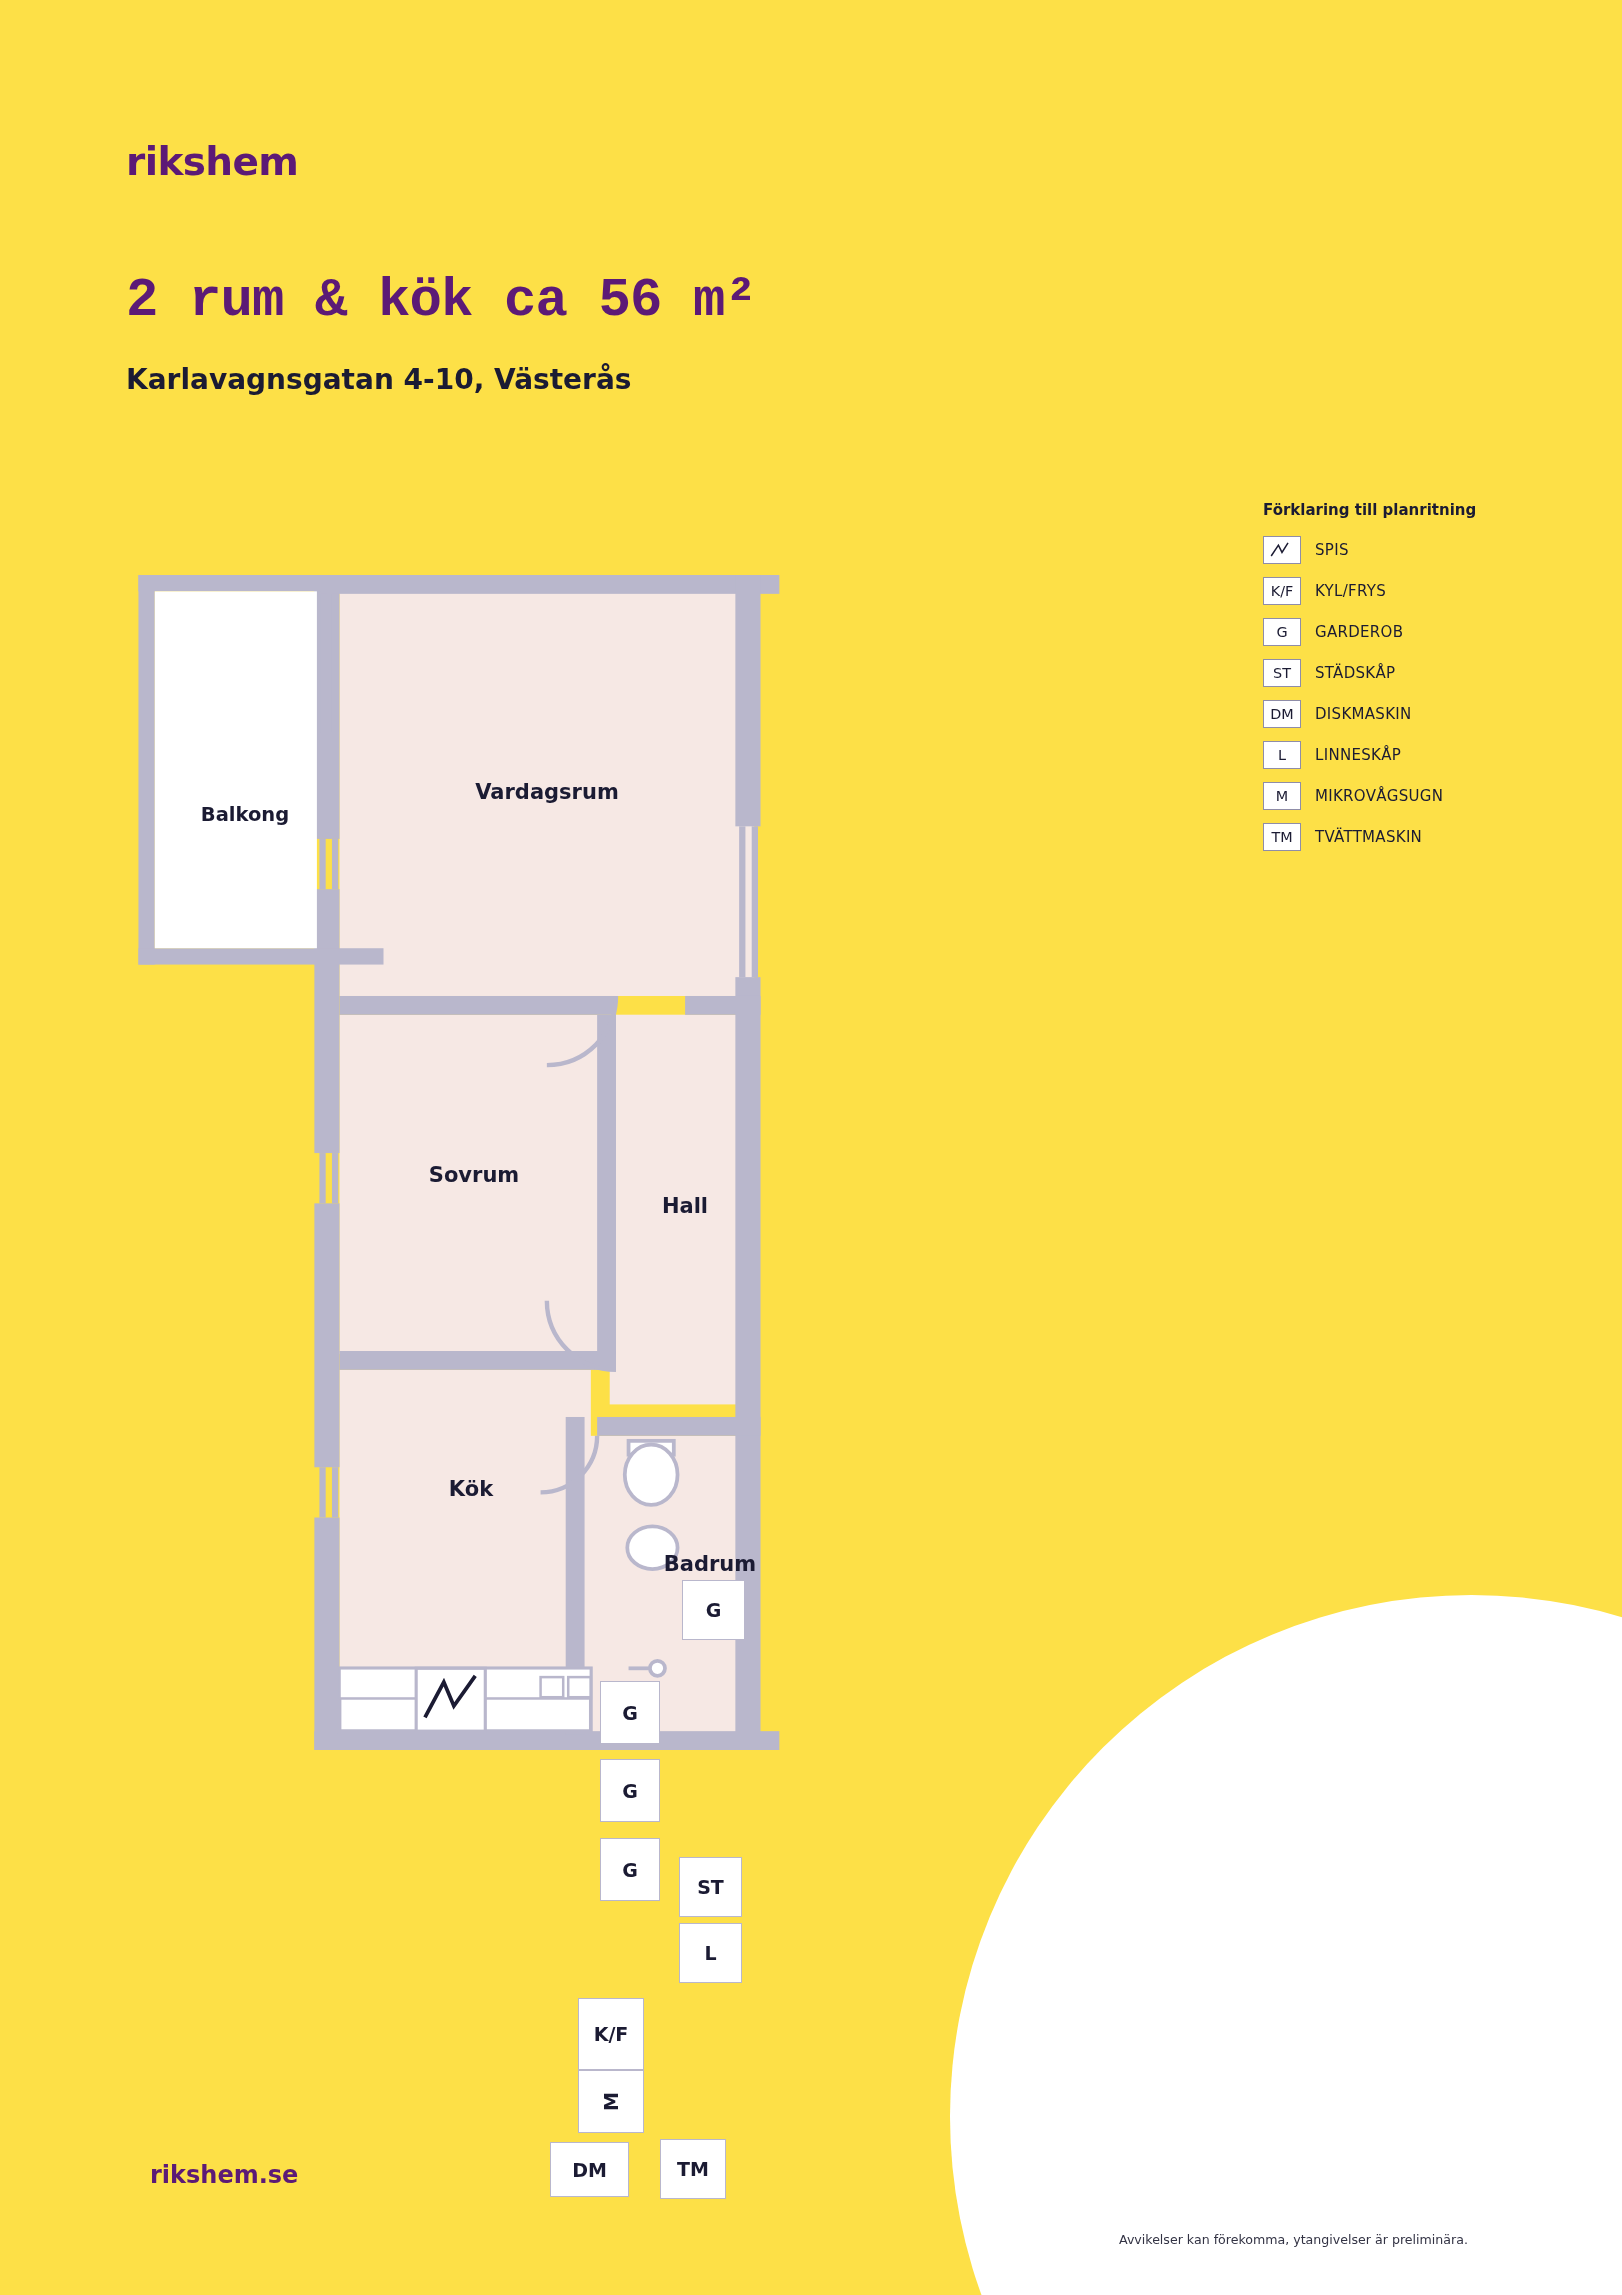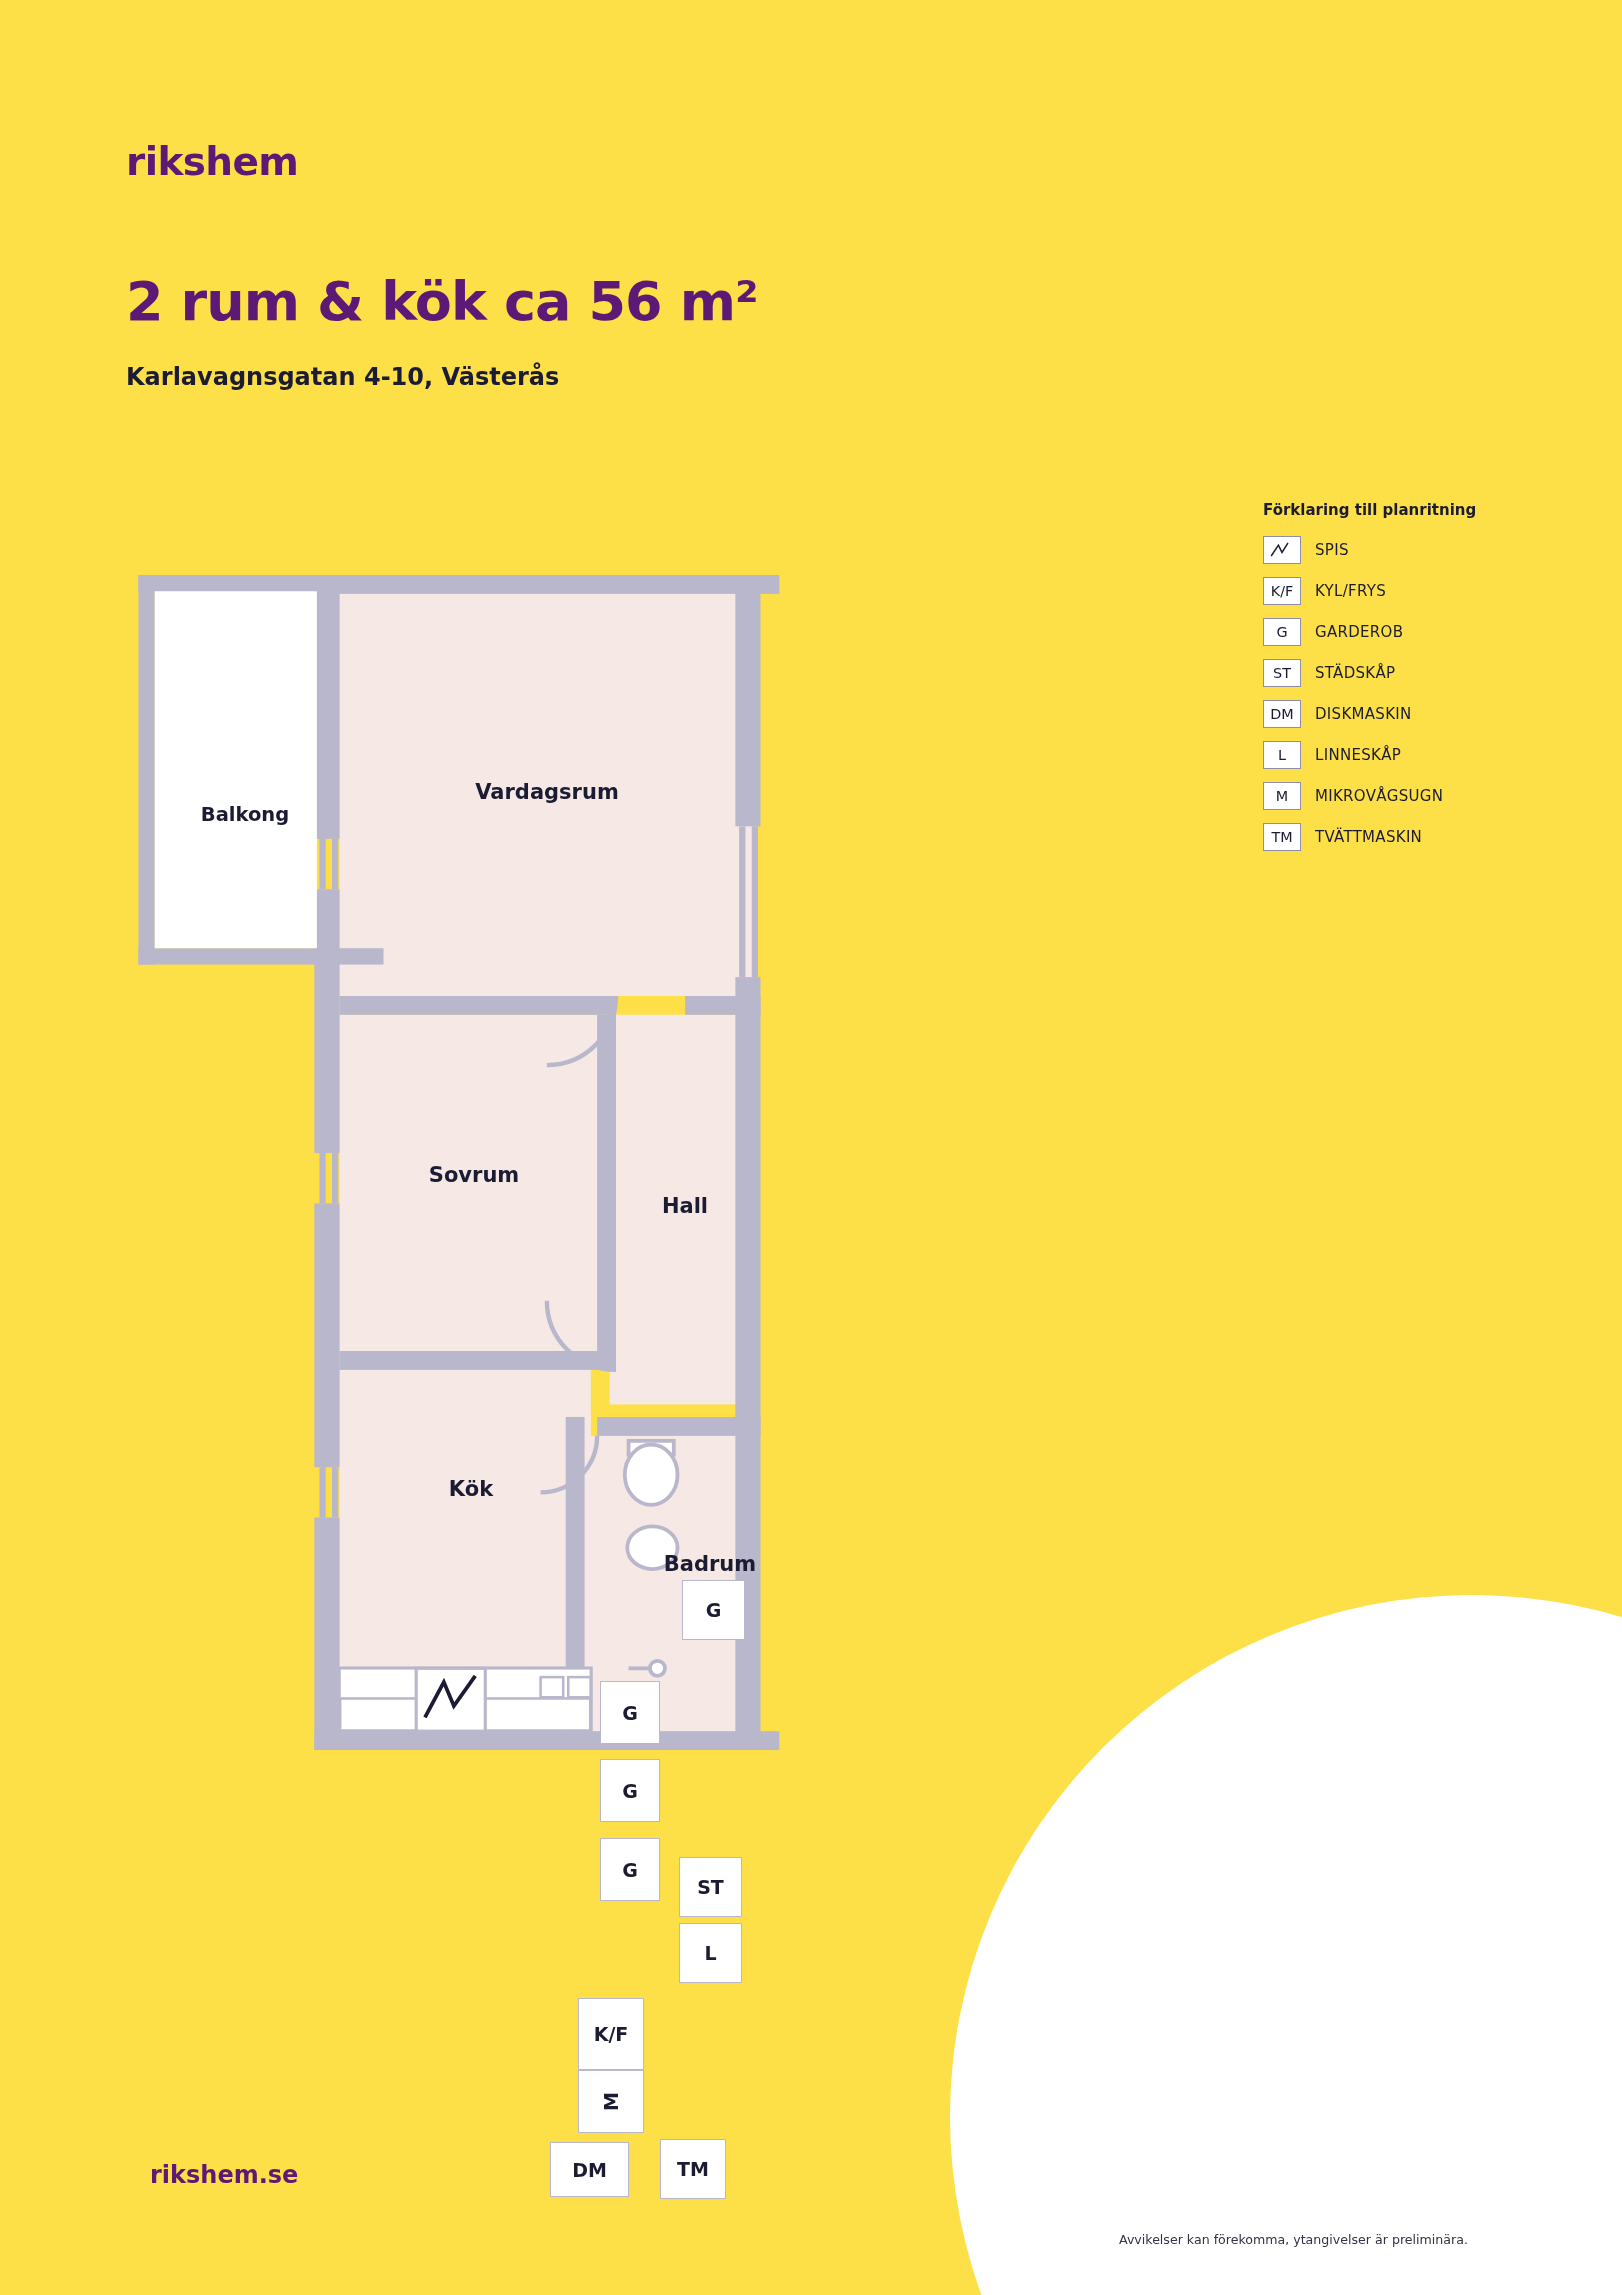--- a/index.html
+++ b/index.html
@@ -43,27 +43,28 @@
   }
   .title {
     position: absolute;
     left: 126px;
     top: 270px;
     font-weight: bold;
     font-size: 54px;
     letter-spacing: -0.9px;
     color: #5c1a76;
     white-space: nowrap;
+    font-family: Liberation Mono, monospace;
   }
   .subtitle {
     position: absolute;
     left: 126px;
     top: 363px;
     font-weight: bold;
-    font-size: 24px;
+    font-size: 28px;
     color: #1b1b33;
     white-space: nowrap;
   }
   .footer-link {
     position: absolute;
     left: 126px;
     top: 2161px;
     font-weight: bold;
     font-size: 24px;
     color: #5c1a76;

